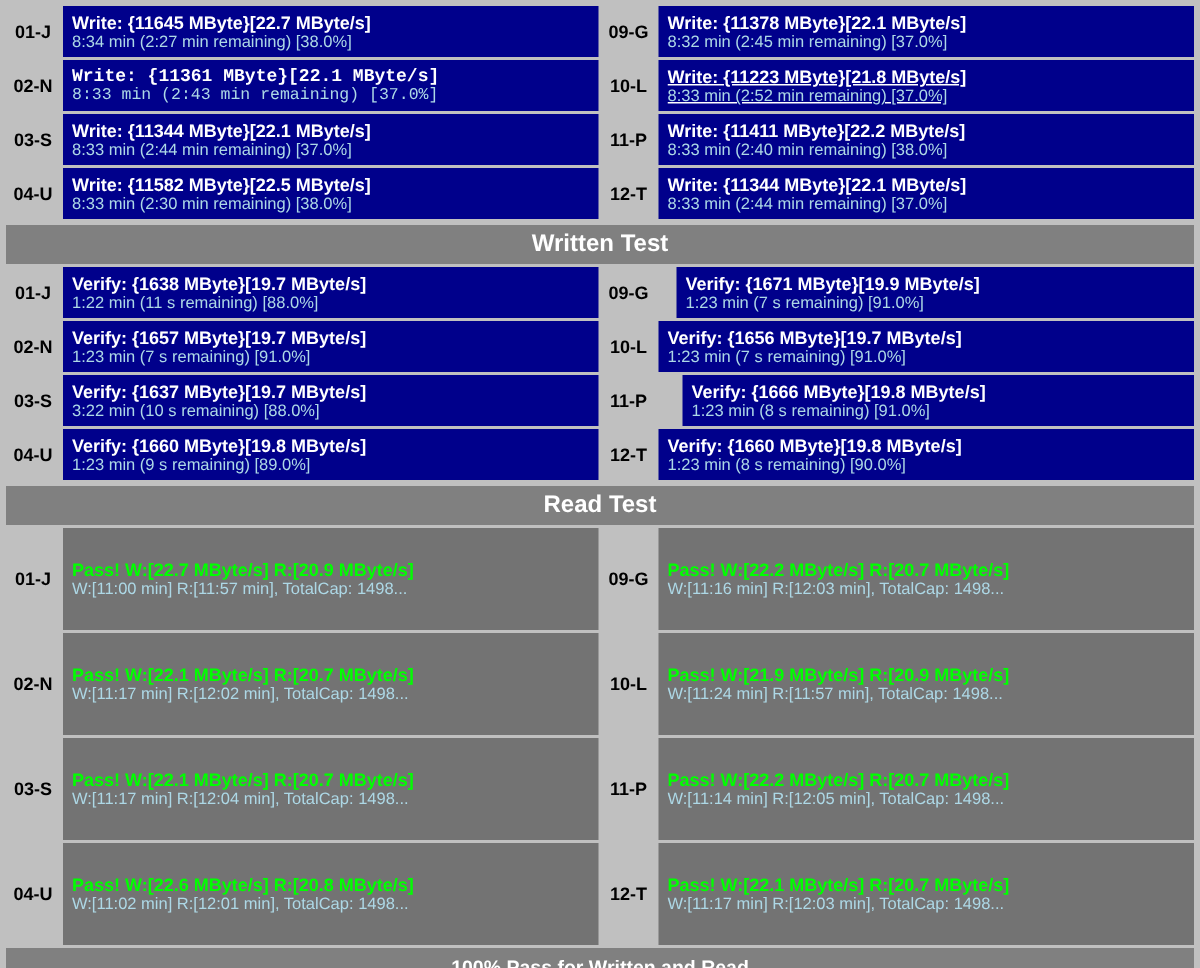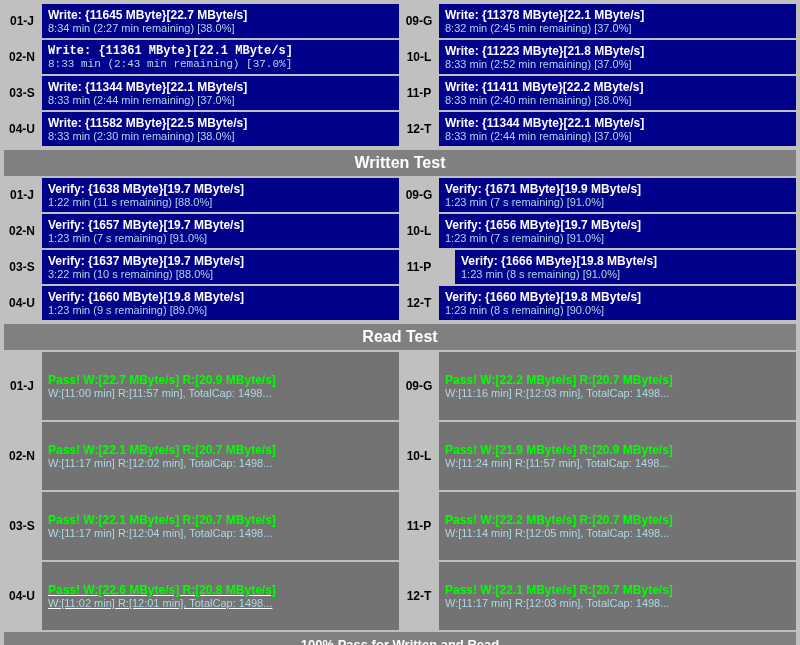--- a/index.html
+++ b/index.html
@@ -119,21 +119,21 @@
         </div>
         <div class="card-row">
           <div class="card-label">02-N</div>
           <div class="card" style="flex: 1 1 0%; font-family: Liberation Mono, monospace;">
             <div class="card-text-line1">Write: {11361 MByte}[22.1 MByte/s]</div>
             <div class="card-text-line2">8:33 min (2:43 min remaining)  [37.0%]</div>
           </div>
         </div>
         <div class="card-row">
           <div class="card-label">10-L</div>
-          <div class="card" style="flex: 1 1 0%;">
+          <div class="card" style="flex: 1 1 0%; text-decoration: underline;">
             <div class="card-text-line1">Write: {11223 MByte}[21.8 MByte/s]</div>
             <div class="card-text-line2">8:33 min (2:52 min remaining)  [37.0%]</div>
           </div>
         </div>
         <div class="card-row">
           <div class="card-label">03-S</div>
           <div class="card" style="flex: 1 1 0%;">
             <div class="card-text-line1">Write: {11344 MByte}[22.1 MByte/s]</div>
             <div class="card-text-line2">8:33 min (2:44 min remaining)  [37.0%]</div>
           </div>
@@ -167,21 +167,21 @@
     <div class="grid" id="verify-grid">
         <div class="card-row">
           <div class="card-label">01-J</div>
           <div class="card" style="flex: 1 1 0%;">
             <div class="card-text-line1">Verify: {1638 MByte}[19.7 MByte/s]</div>
             <div class="card-text-line2">1:22 min (11 s remaining)  [88.0%]</div>
           </div>
         </div>
         <div class="card-row">
           <div class="card-label">09-G</div>
-          <div class="card" style="flex: 1 1 0%;">
+          <div class="card" style="flex: 1 1 0%; margin-left: 12px;">
             <div class="card-text-line1">Verify: {1671 MByte}[19.9 MByte/s]</div>
             <div class="card-text-line2">1:23 min (7 s remaining)  [91.0%]</div>
           </div>
         </div>
         <div class="card-row">
           <div class="card-label">02-N</div>
           <div class="card" style="flex: 1 1 0%;">
             <div class="card-text-line1">Verify: {1657 MByte}[19.7 MByte/s]</div>
             <div class="card-text-line2">1:23 min (7 s remaining)  [91.0%]</div>
           </div>
@@ -264,21 +264,21 @@
         </div>
         <div class="card-row">
           <div class="card-label">11-P</div>
           <div class="card-pass" style="flex: 1 1 0%;">
             <div class="card-text-line1">Pass! W:[22.2 MByte/s] R:[20.7 MByte/s]</div>
             <div class="card-text-line2">W:[11:14 min] R:[12:05 min], TotalCap: 1498...</div>
           </div>
         </div>
         <div class="card-row">
           <div class="card-label">04-U</div>
-          <div class="card-pass" style="flex: 1 1 0%; text-decoration: underline;">
+          <div class="card-pass" style="flex: 1 1 0%;">
             <div class="card-text-line1">Pass! W:[22.6 MByte/s] R:[20.8 MByte/s]</div>
             <div class="card-text-line2">W:[11:02 min] R:[12:01 min], TotalCap: 1498...</div>
           </div>
         </div>
         <div class="card-row">
           <div class="card-label">12-T</div>
           <div class="card-pass" style="flex: 1 1 0%;">
             <div class="card-text-line1">Pass! W:[22.1 MByte/s] R:[20.7 MByte/s]</div>
             <div class="card-text-line2">W:[11:17 min] R:[12:03 min], TotalCap: 1498...</div>
           </div>

